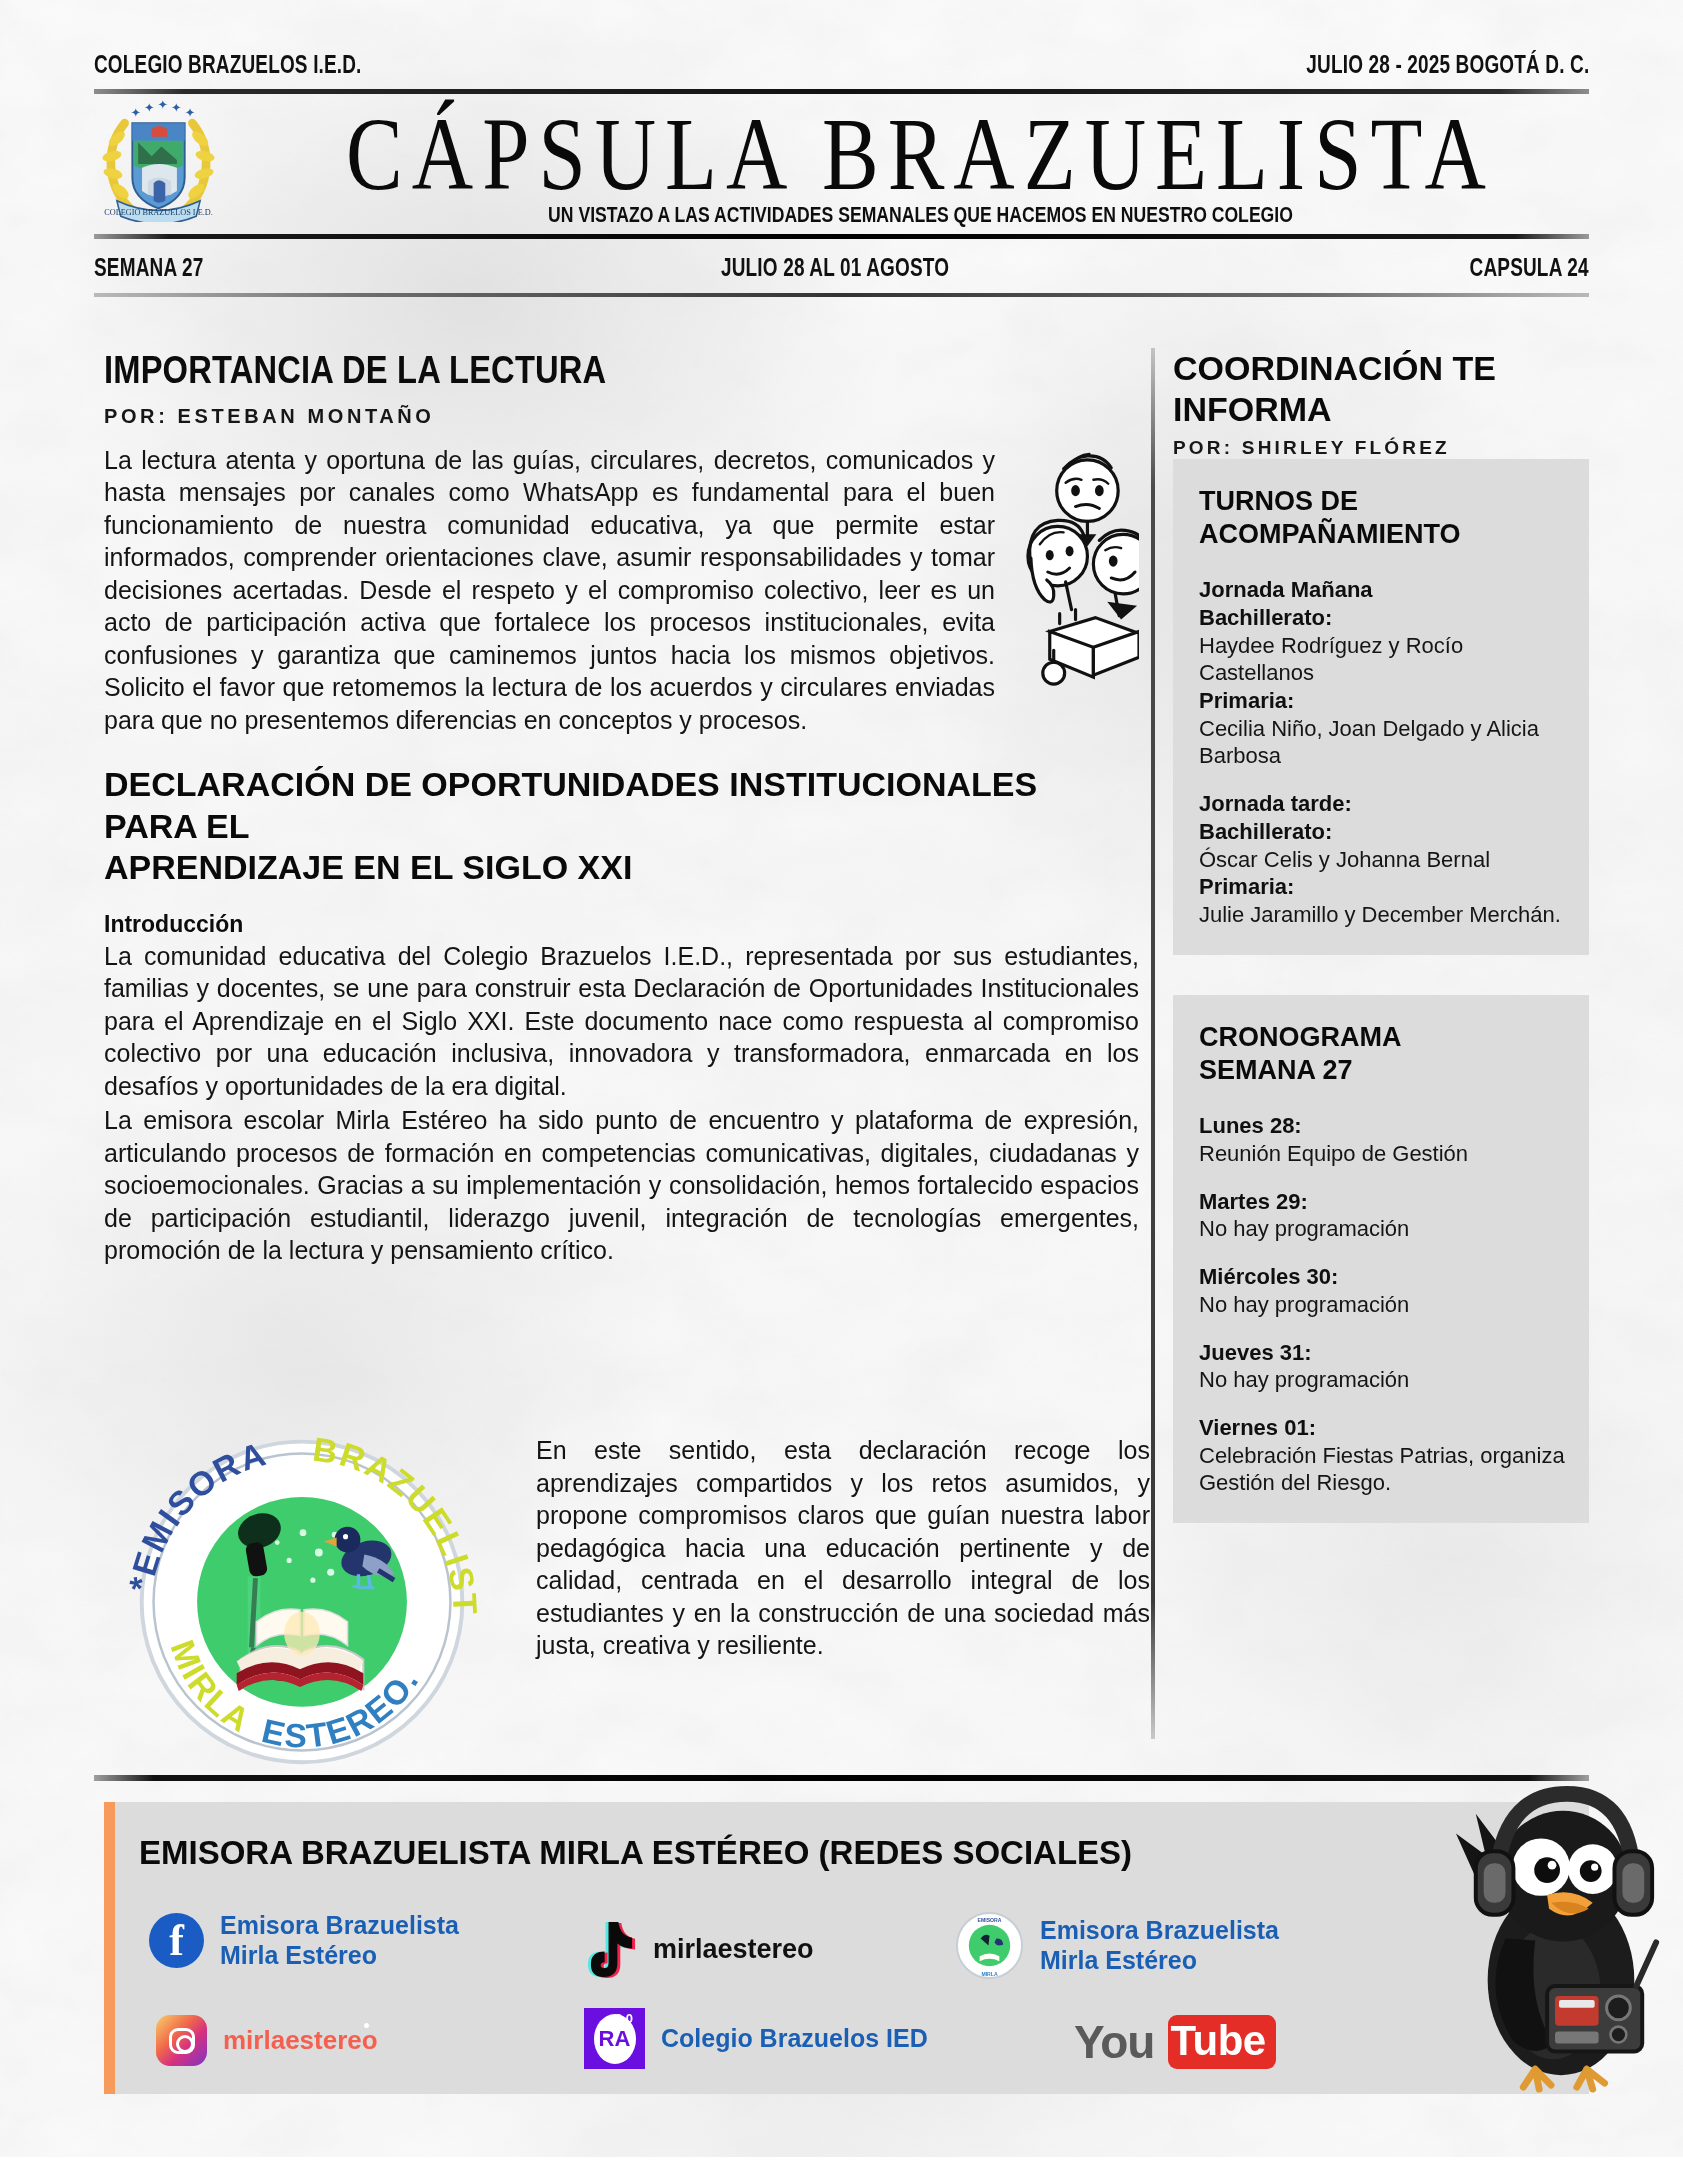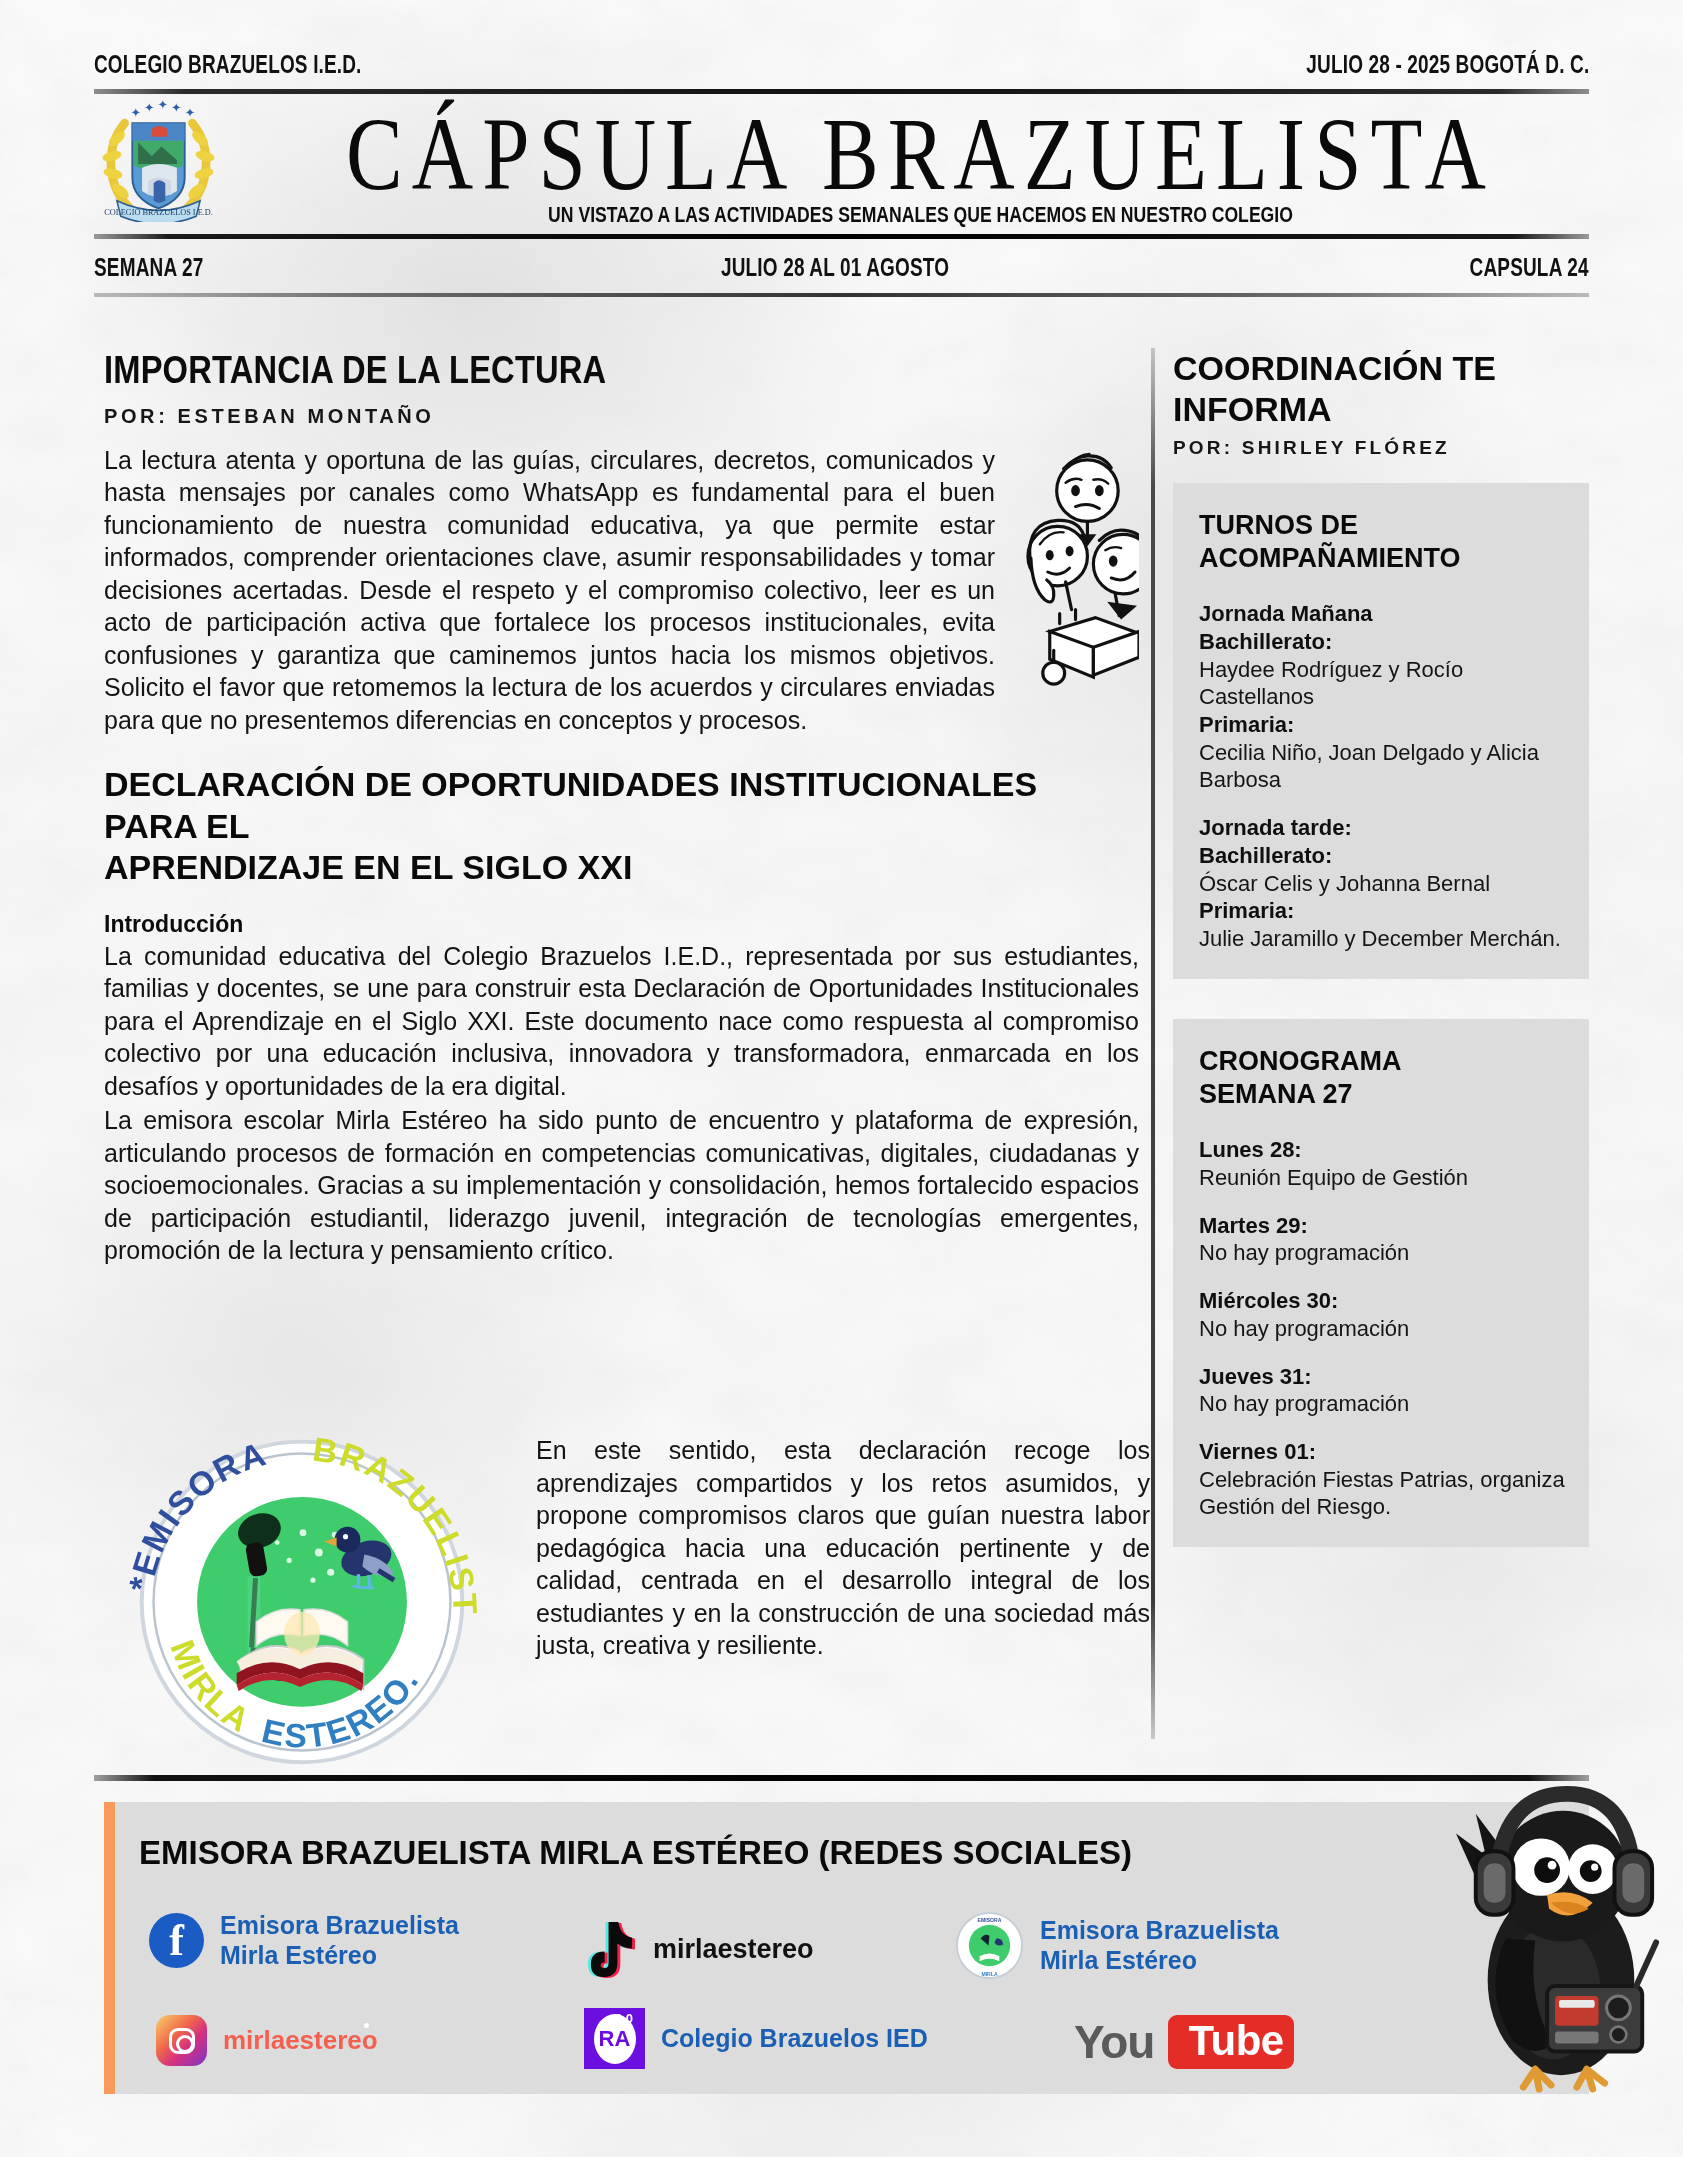--- a/index.html
+++ b/index.html
@@ -136,21 +136,21 @@
   .rc-title {
     font-family: "Liberation Sans Narrow", "Liberation Sans", sans-serif;
     font-weight: 700; font-size: 34px; color: #0a0a0a; line-height: 1.2;
   }
   .rc-byline {
     font-family: "Liberation Sans Narrow", "Liberation Sans", sans-serif;
     font-weight: 700; font-size: 19px; letter-spacing: 3.2px; color: #171717;
     margin-top: 7px;
   }
   .gbox {
-    background: #dcdcdc; padding: 26px 24px 26px 26px; margin-top: 24px;
+    background: #dcdcdc; padding: 26px 24px 26px 26px; 
   }
   .gbox h3 {
     font-family: "Liberation Sans Narrow", "Liberation Sans", sans-serif;
     font-weight: 700; font-size: 27px; color: #0a0a0a; line-height: 1.25;
     margin-bottom: 24px;
   }
   .gbox .b {
     font-family: "Liberation Sans Narrow", "Liberation Sans", sans-serif;
     font-weight: 700; font-size: 22px; color: #0f0f0f; line-height: 1.26;
   }
@@ -217,21 +217,21 @@
     font-family: "Liberation Sans Narrow","Liberation Sans",sans-serif; font-weight:700; font-size:22px; color:#6a0fe0;}
   .ra-icon .two { position:absolute; right:12px; top:3px; font-size:13px; color:#fff; font-weight:700;
     font-family:"Liberation Sans",sans-serif;}
 
   .yt-icon { display:flex; align-items:center; gap:14px; }
   .yt-icon .you {
     font-family: "Liberation Sans Narrow","Liberation Sans",sans-serif; font-weight:700;
     font-size: 46px; color: #5a5a5a; letter-spacing: -1px;
   }
   .yt-icon .tube {
-    background: #e52d27; color: #fff; border-radius: 9px; padding: 2px 10px 4px 20px;
+    background: #e52d27; color: #fff; border-radius: 9px; padding: 2px 10px 4px 2px;
     font-family: "Liberation Sans Narrow","Liberation Sans",sans-serif; font-weight:700;
     font-size: 42px; letter-spacing: -0.5px;
   }
   .bird-mascot { position: absolute; right: 18px; top: 1772px; width: 213px; height: 327px; }
 </style>
 </head>
 <body>
 
 <div class="page">
 

